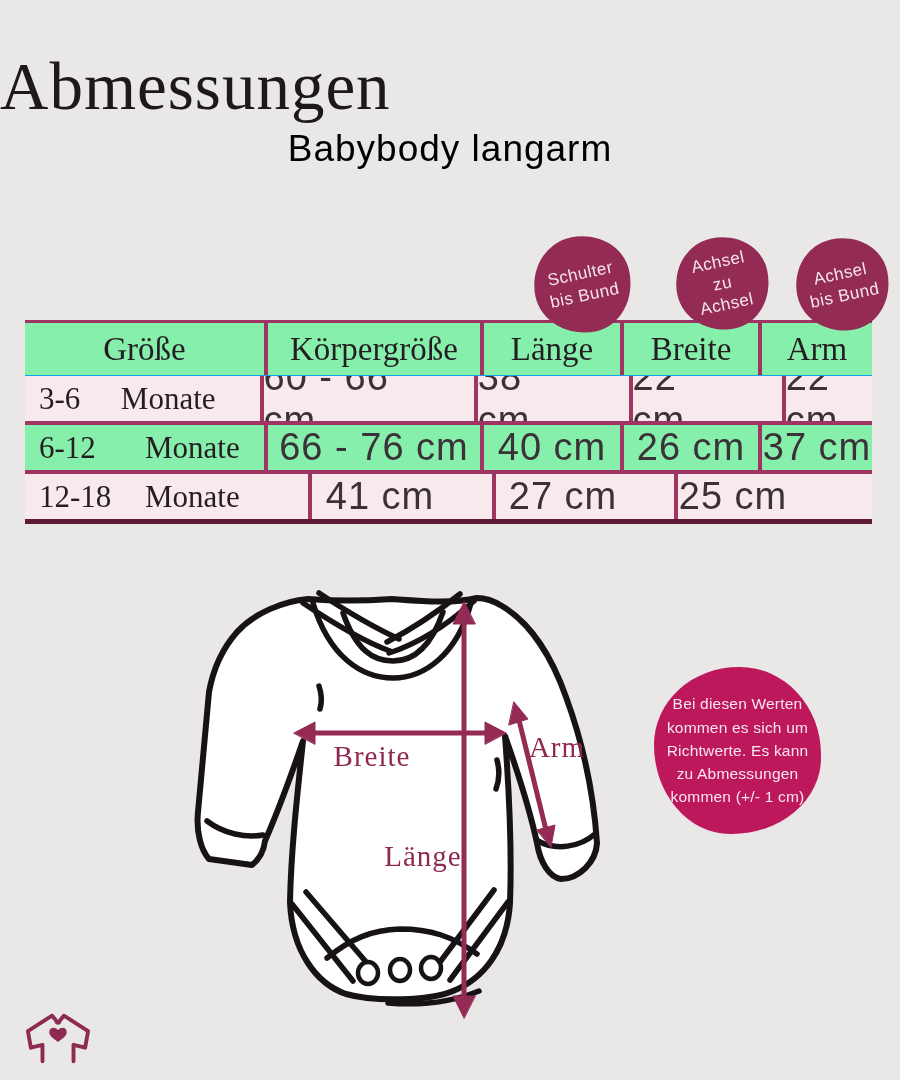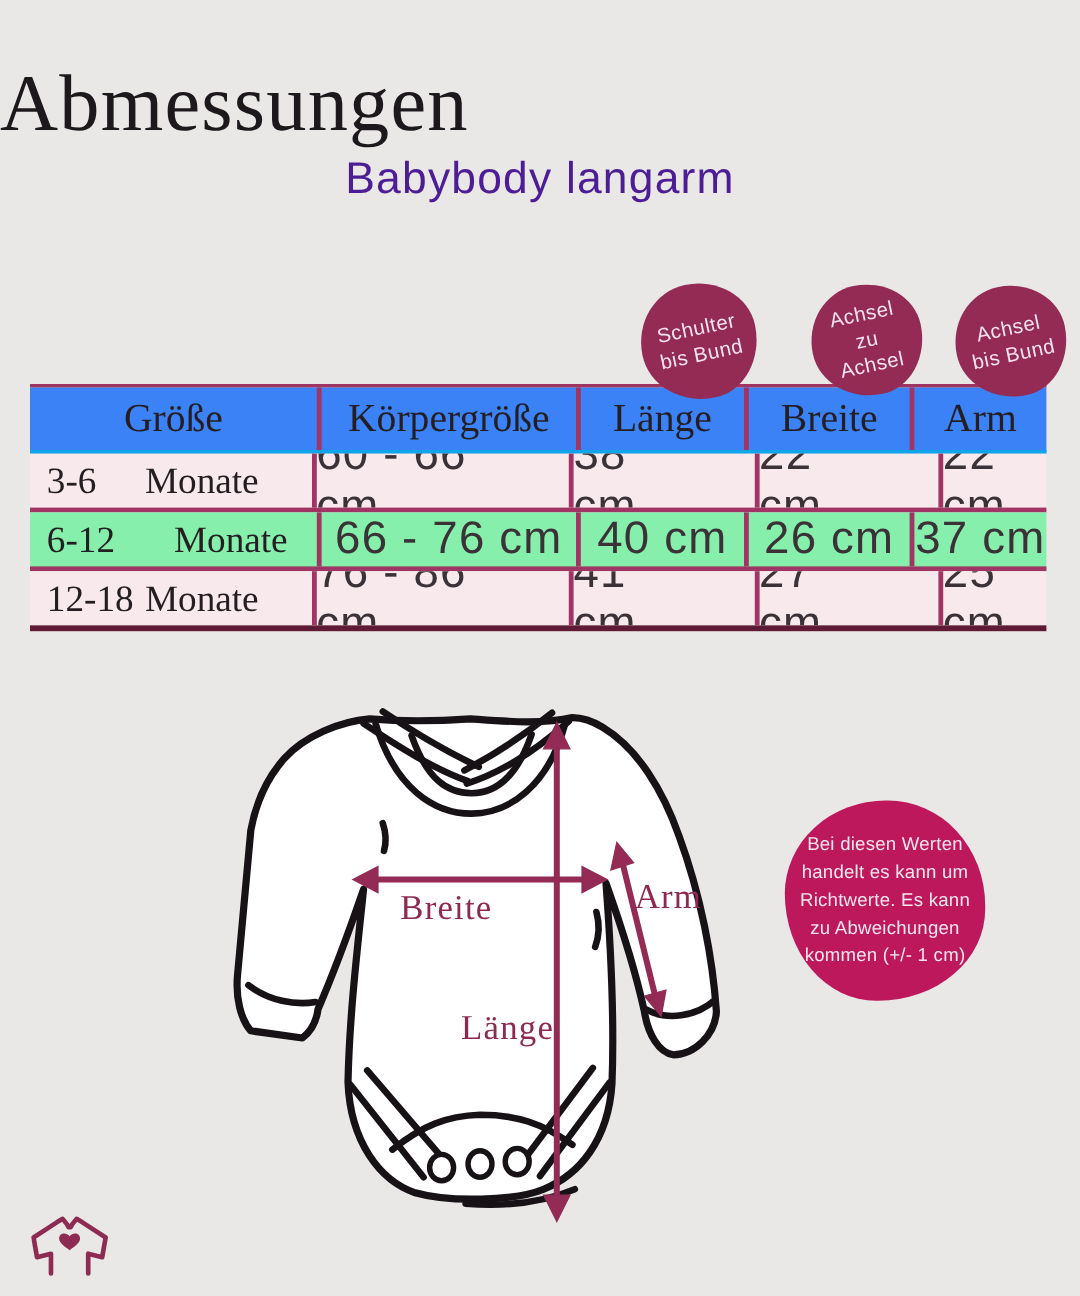--- a/index.html
+++ b/index.html
@@ -11,21 +11,21 @@
   
   .title {
     position:absolute; top:48px; left:0; width:100%;
     font-size:67px; font-weight:500;
     color:#1c181b; letter-spacing:1px;
     font-family:"Liberation Serif", serif;
   }
   .subtitle {
     position:absolute; top:128px; left:0; width:100%;
     text-align:center; font-size:37px; font-weight:300;
-    color:#4c1d95; letter-spacing:1px;
+    color:#000000; letter-spacing:1px;
     font-family:"Liberation Sans", sans-serif;
   }
   
   .stamp {
     position:absolute; display:flex; flex-direction:column;
     align-items:center; justify-content:center;
     background:#932b55; color:#f6e4ec;
     font-family:"Liberation Sans", sans-serif; font-weight:300;
     text-align:center; z-index:5;
     border-radius:48% 52% 46% 54% / 52% 46% 54% 48%;
@@ -35,21 +35,21 @@
   .stamp-1 { left:534px; top:236px; width:97px; height:97px; font-size:17px; }
   .stamp-2 { left:676px; top:237px; width:93px; height:93px; font-size:17px; }
   .stamp-3 { left:796px; top:238px; width:93px; height:93px; font-size:17px; }
   
   .tbl {
     position:absolute; left:25px; top:320px; width:847px;
     border-top:3px solid #a03463; border-bottom:5px solid #5f1a35;
     z-index:1;
   }
   .row { display:flex; width:100%; }
-  .row-header { height:52px; background:#3b82f6; border-bottom:3px solid #0ea5e9; }
+  .row-header { height:52px; background:#86efac; border-bottom:1px solid #0ea5e9; }
   .row-data { height:45px; }
   .row-light { background:#f7e9ec;gap:44px; }
   .row-dark  { background:#86efac; }
   .row-sep   { border-bottom:4px solid #a03463; }
   .td {
     box-sizing:border-box; display:flex; align-items:center;
     justify-content:center; overflow:hidden;
   }
   .td + .td { border-left:4px solid #a03463; }
   .c0 { width:239px; } .c1 { width:216px; } .c2 { width:140px; }
@@ -135,21 +135,20 @@
       <div class="td c2 val">40 cm</div>
       <div class="td c3 val">26 cm</div>
       <div class="td c4 val">37 cm</div>
     </div>
 
     <div class="row row-data row-light">
       <div class="td c0 size-cell">
         <span class="size-num">12-18</span>
         <span>Monate</span>
       </div>
-      <div class="td c1 val">76 - 86 cm</div>
       <div class="td c2 val">41 cm</div>
       <div class="td c3 val">27 cm</div>
       <div class="td c4 val">25 cm</div>
     </div>
   </div>
 
   <svg class="bodysuit" viewBox="170 578 440 450">
 
     <path fill="#ffffff" stroke="#171216" stroke-width="6" stroke-linejoin="round" stroke-linecap="round" d="M 308 599
          C 284 601 254 613 237 632
@@ -216,23 +215,23 @@
       </g>
     </g>
 
     <text class="arrow-label" x="372" y="766" font-size="29" text-anchor="middle">Breite</text>
     <text class="arrow-label" x="423" y="866" font-size="29" text-anchor="middle">Länge</text>
     <text class="arrow-label" x="557" y="757" font-size="29" text-anchor="middle">Arm</text>
   </svg>
 
   <div class="note">
     <span>Bei diesen Werten</span>
-    <span>handelt es kann um</span>
+    <span>kommen es sich um</span>
     <span>Richtwerte. Es kann</span>
-    <span>zu Abweichungen</span>
+    <span>zu Abmessungen</span>
     <span>kommen (+/- 1 cm)</span>
   </div>
 
   <svg class="logo" viewBox="0 0 66 52">
     <path fill="none" stroke="#8e2b52" stroke-width="4" stroke-linejoin="round" stroke-linecap="round" d="M 17 50 L 17 33 L 5 36 L 2 19 L 22 6 L 27 3 L 31 8 C 32 11 34 11 35 8 L 39 3 L 44 6 L 64 19 L 61 36 L 49 33 L 49 50"></path>
     <path fill="#8e2b52" stroke="none" d="M 33 18 C 30 14 24 15 24 20 C 24 24 29 27 33 30 C 37 27 42 24 42 20 C 42 15 36 14 33 18 Z"></path>
   </svg>
 
 </div>
 

